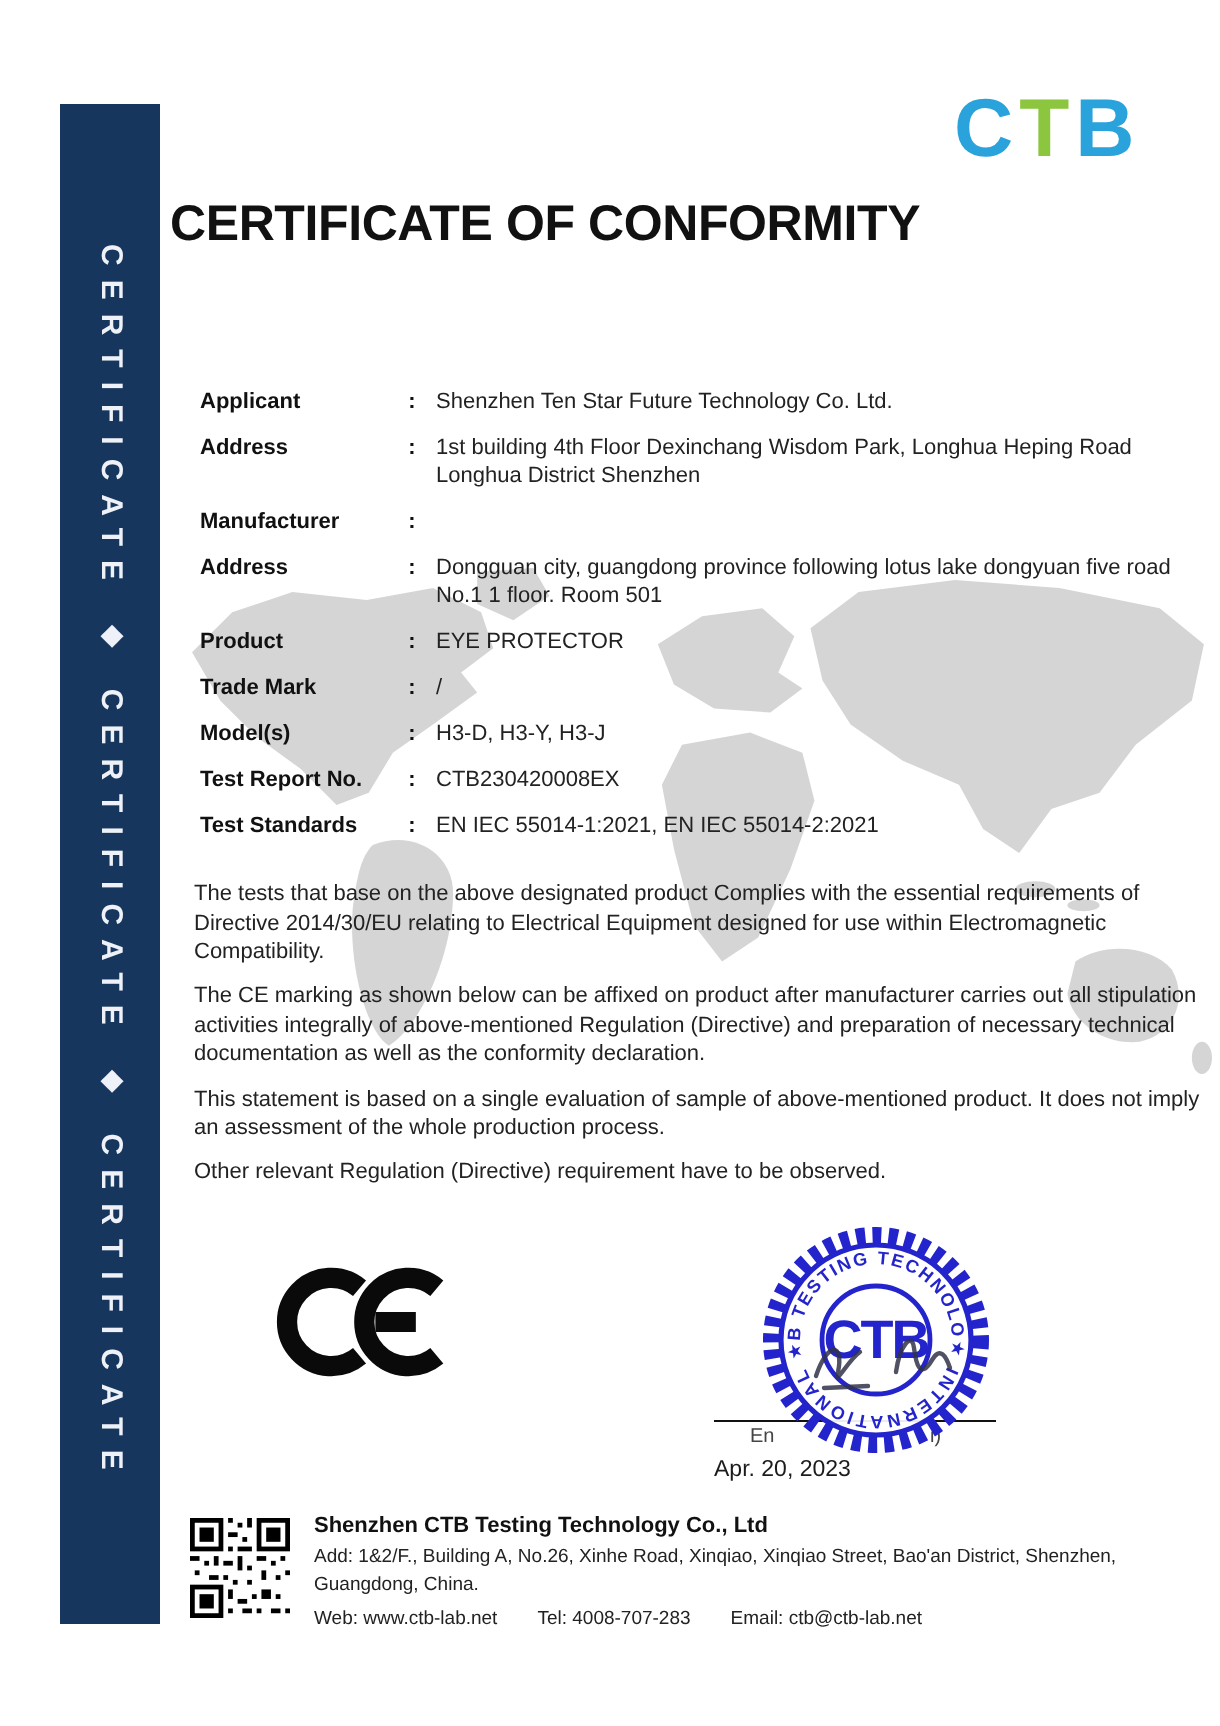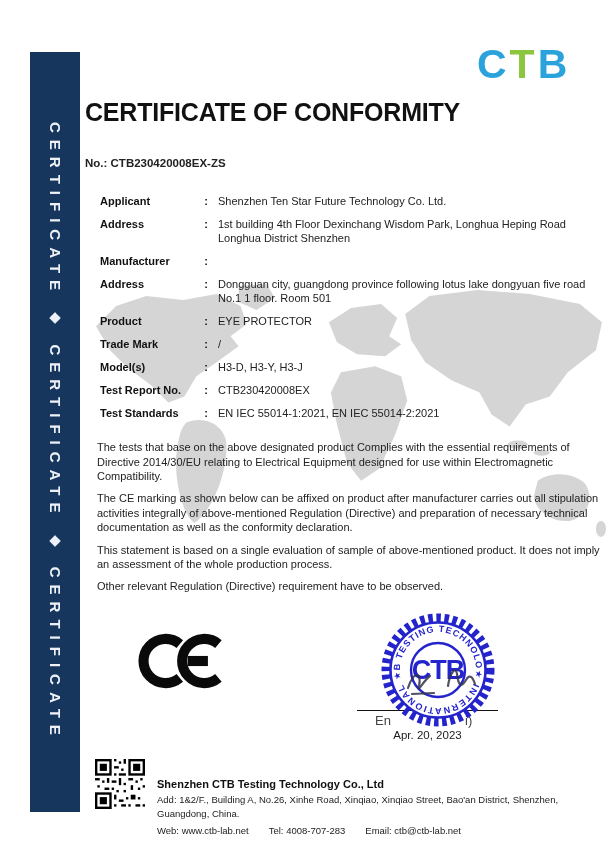--- a/index.html
+++ b/index.html
@@ -36,29 +36,29 @@
 
   
   .paras{position:absolute;left:97px;top:440px;width:506px;z-index:1;}
   .paras p{margin:0 0 7.5px 0;font-size:11px;line-height:14.6px;color:#222;}
 
   
   .ce{position:absolute;left:138px;top:630px;z-index:1;}
 
   
   .sig-line{position:absolute;left:357px;top:710px;width:141px;border-top:1.5px solid #111;z-index:1;}
-  .sig-frag{position:absolute;top:713px;font-size:13px;color:#444;z-index:1;}
+  .sig-frag{position:absolute;top:713px;font-size:10px;color:#444;z-index:1;}
   .sig-frag.l{left:375px;} .sig-frag.r{left:465px;}
   .stamp{position:absolute;left:378px;top:610px;z-index:2;}
-  .stamp-date{position:absolute;left:357px;top:729px;width:141px;text-align:center;
+  .stamp-date{position:absolute;left:357px;top:729px;width:141px;text-align:left;
         font-size:11.5px;color:#1c1c1c;z-index:3;}
 
   
   .qr{position:absolute;left:95px;top:759px;width:50px;height:50px;z-index:1;}
-  .footer-text{position:absolute;left:157px;top:778px;width:436px;z-index:1;}
+  .footer-text{position:absolute;left:157px;top:757px;width:436px;z-index:1;}
   .f-company{font-size:11px;font-weight:bold;color:#111;margin-bottom:3px;}
   .f-address{font-size:9.5px;line-height:1.5;color:#222;margin-bottom:3px;}
   .f-contacts{display:flex;gap:20px;font-size:9.5px;color:#222;}
 </style>
 </head>
 <body>
 
 <div class="page">
 
   <div class="side-banner">
@@ -76,21 +76,20 @@
     <path d="M240,38 L262,24 L292,20 L308,34 L300,52 L312,60 L296,72 L268,70 L248,58 Z"></path>
     <path d="M252,88 L286,82 L312,92 L318,116 L306,150 L290,184 L272,196 L258,178 L248,140 L242,108 Z"></path>
     <path d="M316,30 L340,12 L388,6 L440,10 L490,20 L512,38 L506,66 L478,88 L460,112 L436,120 L420,142 L402,130 L390,108 L362,96 L336,78 L322,56 Z"></path>
     <ellipse cx="428" cy="160" rx="10" ry="4"></ellipse>
     <ellipse cx="452" cy="168" rx="8" ry="3"></ellipse>
     <path d="M448,196 C462,186 486,188 496,200 C504,214 498,232 480,236 C462,238 446,226 444,212 Z"></path>
     <ellipse cx="511" cy="244" rx="5" ry="8"></ellipse>
   </svg>
 
   <div class="header-area title">CERTIFICATE OF CONFORMITY</div>
-  <div class="header-area certno">No.: CTB230420008EX-ZS</div>
 
   <div class="fields">
     <div class="frow">
       <span class="flabel">Applicant</span>
       <span class="fcolon">:</span>
       <span class="fvalue">Shenzhen Ten Star Future Technology Co. Ltd.</span>
     </div>
     <div class="frow">
       <span class="flabel">Address</span>
       <span class="fcolon">:</span>

